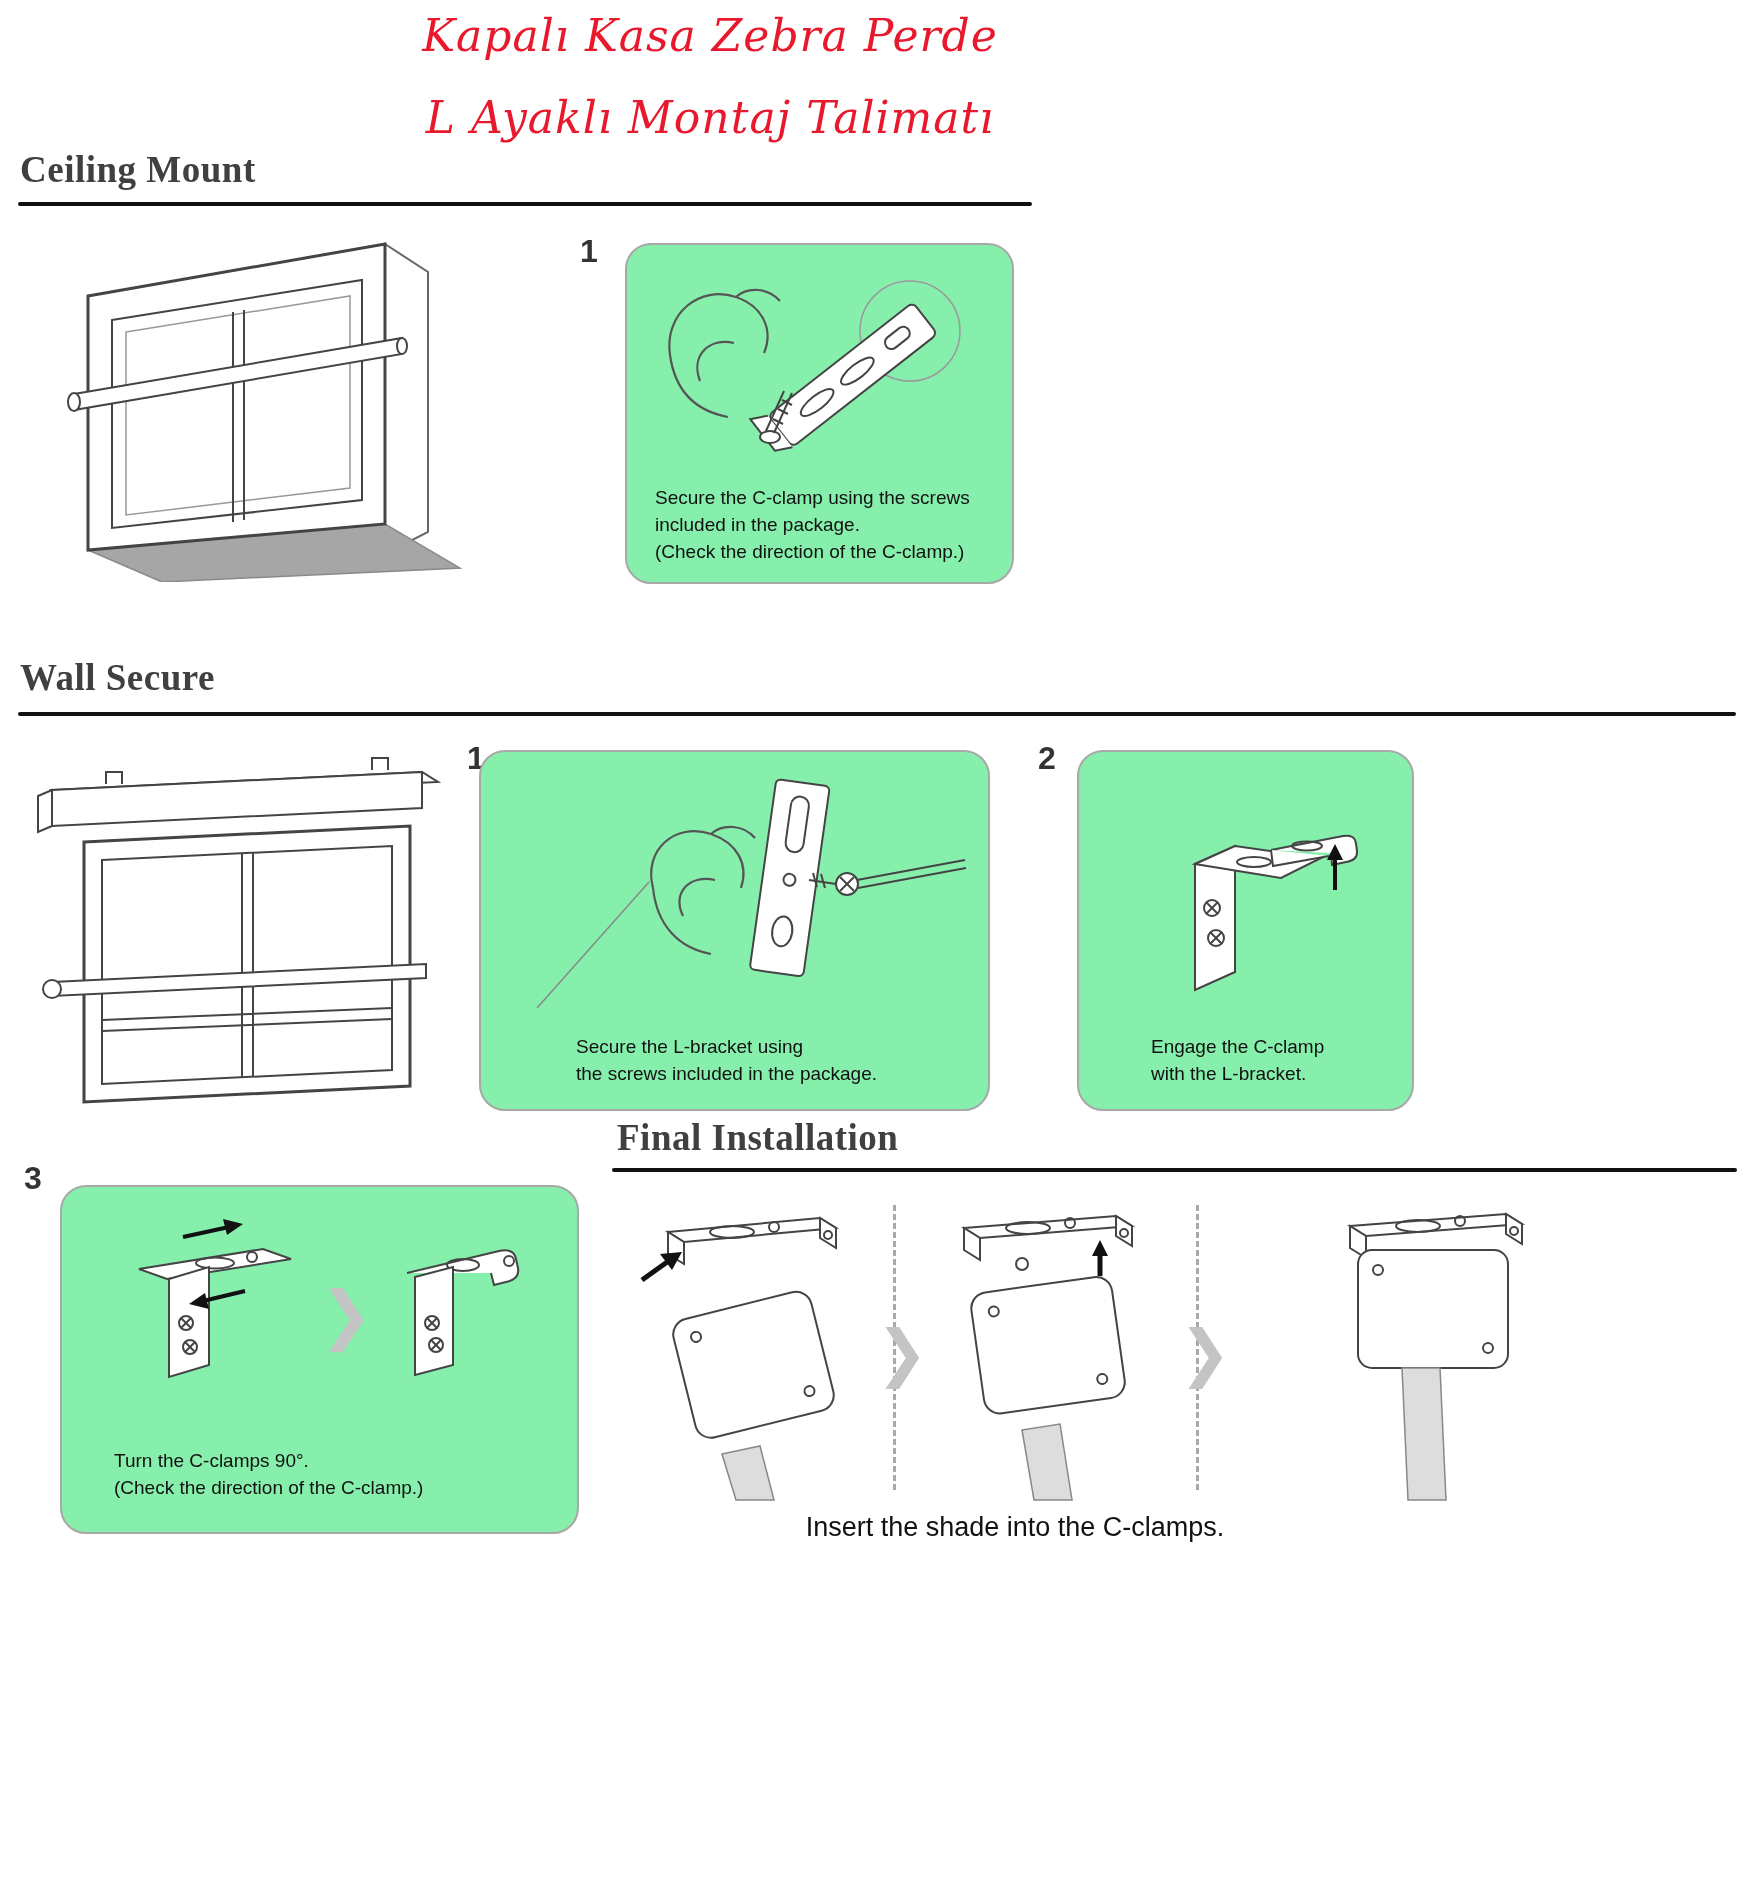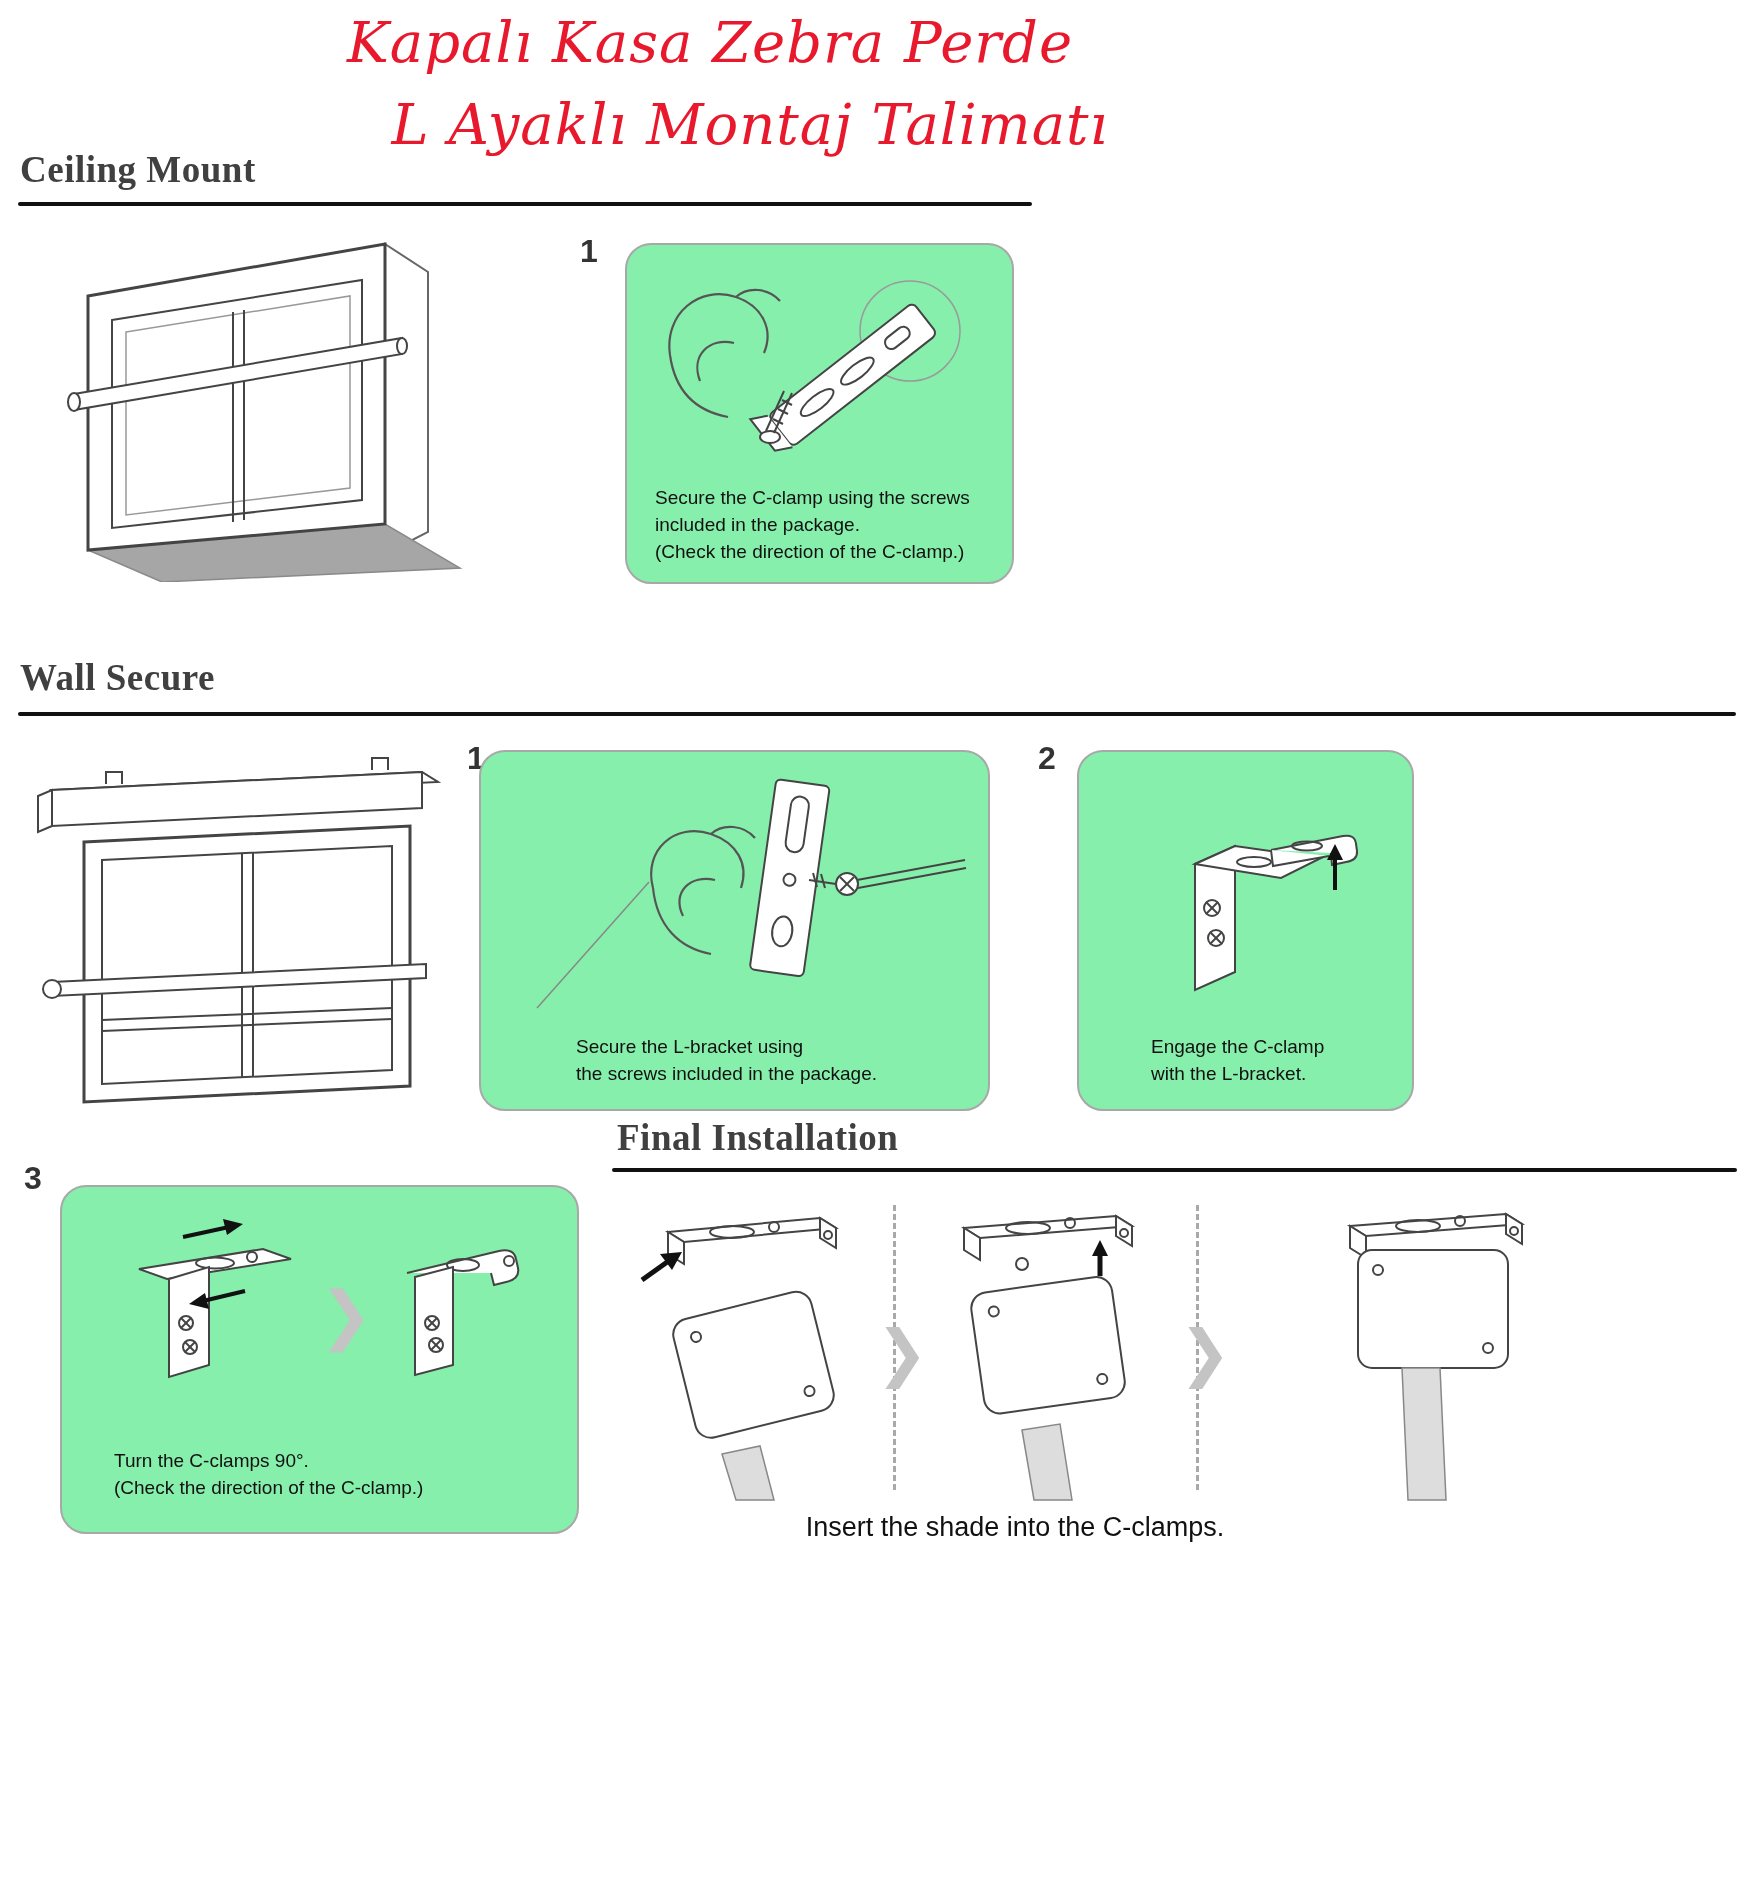--- a/index.html
+++ b/index.html
@@ -1,38 +1,38 @@
 <!DOCTYPE html>
 <html><head>
 <meta charset="utf-8">
 <style>
   html,body{margin:0;padding:0;background:#ffffff;}
   #page{position:relative;width:1754px;height:1893px;background:#ffffff;overflow:hidden;
         font-family:"Liberation Sans",sans-serif;color:#1a1a1a;}
   .abs{position:absolute;}
   .title-line{width:1420px;left:0;text-align:center;
               font-family:"DejaVu Serif",serif;font-style:italic;font-weight:500;
-              font-size:56px;color:#e8192c;letter-spacing:1px;}
+              font-size:44px;color:#e8192c;letter-spacing:1px;}
   .section-heading{font-size:37px;font-weight:bold;color:#404040;letter-spacing:0.5px;font-family:Liberation Serif, serif;}
   .rule{height:4px;background:#111;border-radius:2px;}
   .step-number{font-size:32px;font-weight:bold;color:#333;}
   .card{border:2px solid #a8a8a8;border-radius:26px;background:#86efac;}
   .caption{font-size:19px;line-height:1.42;color:#111;}
   .chevron{font-size:62px;color:#c4c4c4;line-height:1;}
   .dashed-sep{border-left:3px dashed #a9a9a9;width:0;}
   .final-caption{font-size:27px;font-weight:500;color:#111;text-align:center;}
   svg{display:block;}
 </style>
 </head>
 <body>
 
 <div id="page">
 
   <div class="abs title-line" style="top:10px;">Kapalı Kasa Zebra Perde</div>
-  <div class="abs title-line" style="top:92px;padding-left:40px;">L Ayaklı Montaj Talimatı</div>
+  <div class="abs title-line" style="top:92px;">L Ayaklı Montaj Talimatı</div>
 
   <div class="abs section-heading" style="left:20px;top:148px;">Ceiling Mount</div>
   <div class="abs rule" style="left:18px;top:202px;width:1014px;"></div>
 
   <svg class="abs" style="left:40px;top:232px;" width="430" height="350" viewBox="0 0 430 350">
     <polygon points="345,12 388,40 388,300 345,322" fill="#ffffff" stroke="#666" stroke-width="2"></polygon>
     <polygon points="48,318 345,292 420,336 122,350" fill="#a6a6a6" stroke="#8a8a8a" stroke-width="1.5"></polygon>
     <polygon points="48,64 345,12 345,292 48,318" fill="#ffffff" stroke="#444" stroke-width="3"></polygon>
     <polygon points="72,88 322,48 322,268 72,296" fill="#ffffff" stroke="#444" stroke-width="2"></polygon>
     <polygon points="86,100 310,64 310,256 86,283" fill="none" stroke="#999" stroke-width="1.5"></polygon>

